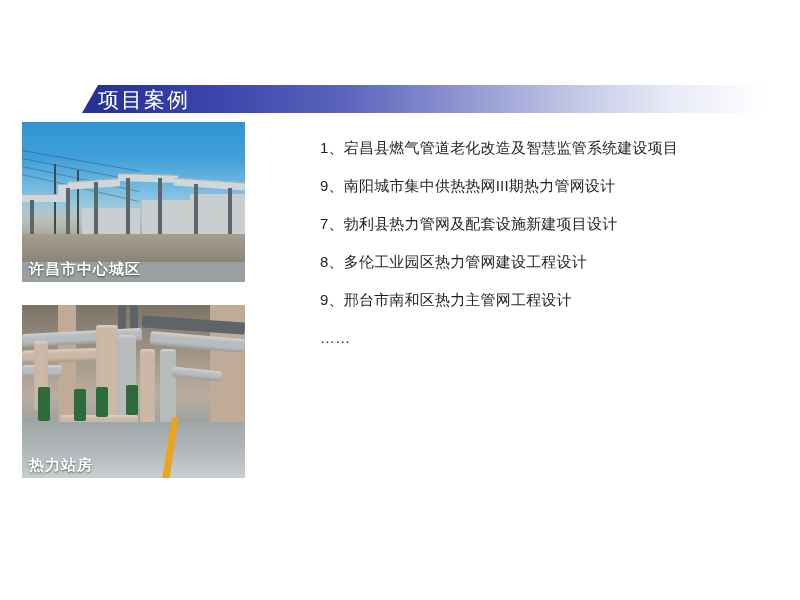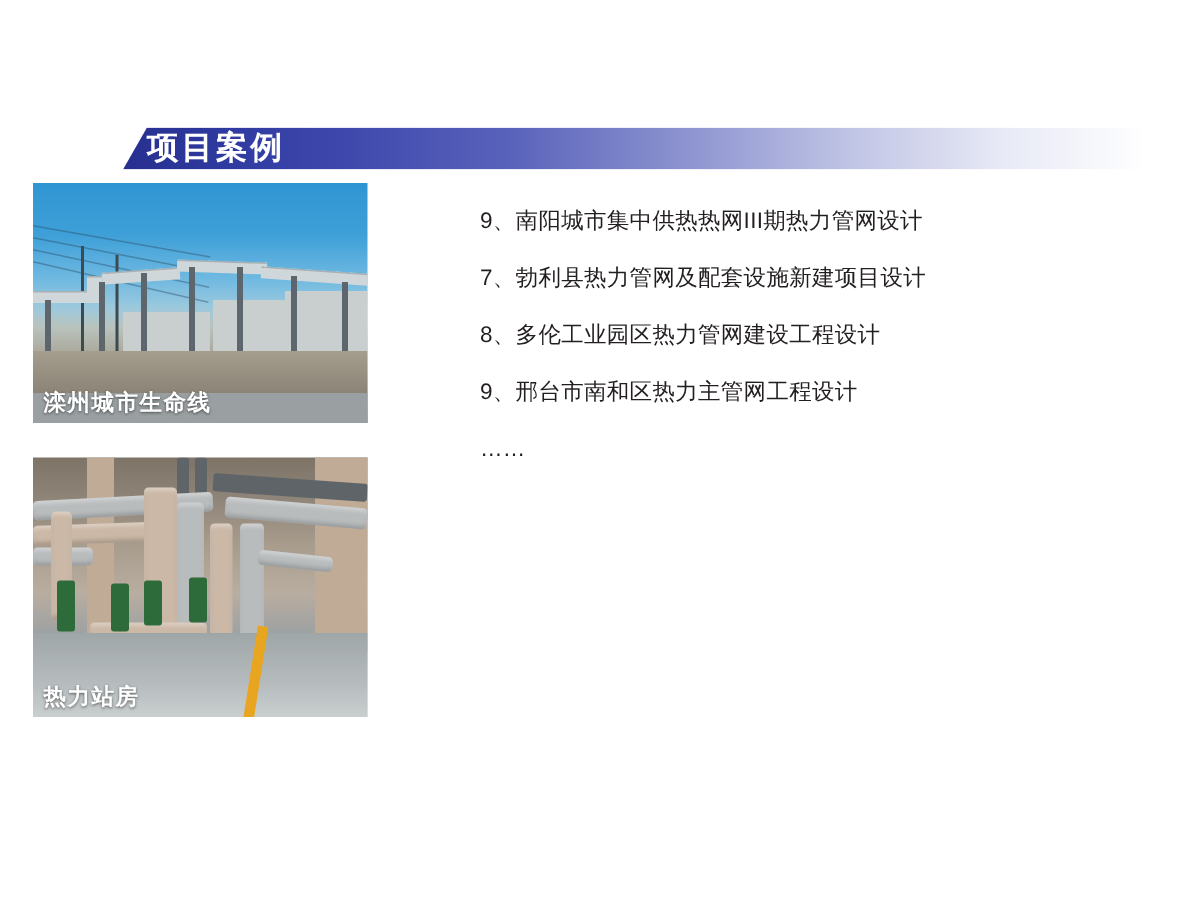--- a/index.html
+++ b/index.html
@@ -47,21 +47,21 @@
     -webkit-clip-path: polygon(16px 0, 100% 0, 100% 100%, 0 100%);
     clip-path: polygon(16px 0, 100% 0, 100% 100%, 0 100%);
   }
   .banner-title {
     position: absolute;
     left: 16px;
     top: 50%;
     transform: translateY(-50%);
     color: #ffffff;
     font-size: 21px;
-    font-weight: bold;
+    font-weight: normal;
     letter-spacing: 2px;
     white-space: nowrap;
     line-height: 1;
   }
 
   
   .photo {
     position: absolute;
     left: 22px;
     width: 223px;
@@ -233,21 +233,21 @@
       <div class="col" style="left:8px;   top:78px; height:42px;"></div>
       <div class="col" style="left:44px;  top:66px; height:54px;"></div>
       <div class="col" style="left:72px;  top:60px; height:58px;"></div>
       <div class="col" style="left:104px; top:56px; height:60px;"></div>
       <div class="col" style="left:136px; top:56px; height:58px;"></div>
       <div class="col" style="left:172px; top:62px; height:52px;"></div>
       <div class="col" style="left:206px; top:66px; height:48px;"></div>
       <div class="ground"></div>
       <div class="road"></div>
     </div>
-    <div class="photo-caption">滦州城市生命线</div>
+    <div class="photo-caption">许昌市中心城区</div>
   </div>
 
   <div class="photo" id="photo-station">
     <div class="stn-art">
       <div class="wallcol" style="left:36px;  top:0px;  width:18px; height:118px;"></div>
       <div class="wallcol" style="left:188px; top:0px;  width:35px; height:130px;"></div>
       <div class="dpipe" style="left:96px;  top:0px;  width:8px;  height:30px;"></div>
       <div class="dpipe" style="left:108px; top:0px;  width:8px;  height:30px;"></div>
       <div class="dpipe" style="left:120px; top:14px; width:103px; height:12px; transform:rotate(4deg);"></div>
       <div class="gpipe" style="left:0px;   top:26px; width:120px; height:13px; transform:rotate(-3deg);"></div>
@@ -267,20 +267,21 @@
       <div class="pump" style="left:74px;  top:82px; width:12px; height:30px;"></div>
       <div class="pump" style="left:104px; top:80px; width:12px; height:30px;"></div>
       <div class="gpipe" style="left:150px; top:64px; width:50px; height:10px; transform:rotate(6deg);"></div>
       <div class="floor"></div>
       <div class="yline" style="left:150px; top:112px; width:7px; height:62px; transform:rotate(9deg);"></div>
     </div>
     <div class="photo-caption">热力站房</div>
   </div>
 
   <div class="list">
+    <div class="list-item">1、宕昌县燃气管道老化改造及智慧监管系统建设项目</div>
     <div class="list-item">9、南阳城市集中供热热网III期热力管网设计</div>
     <div class="list-item">7、勃利县热力管网及配套设施新建项目设计</div>
     <div class="list-item">8、多伦工业园区热力管网建设工程设计</div>
     <div class="list-item">9、邢台市南和区热力主管网工程设计</div>
     <div class="list-item">……</div>
   </div>
 
 </div>
 
 </body></html>

